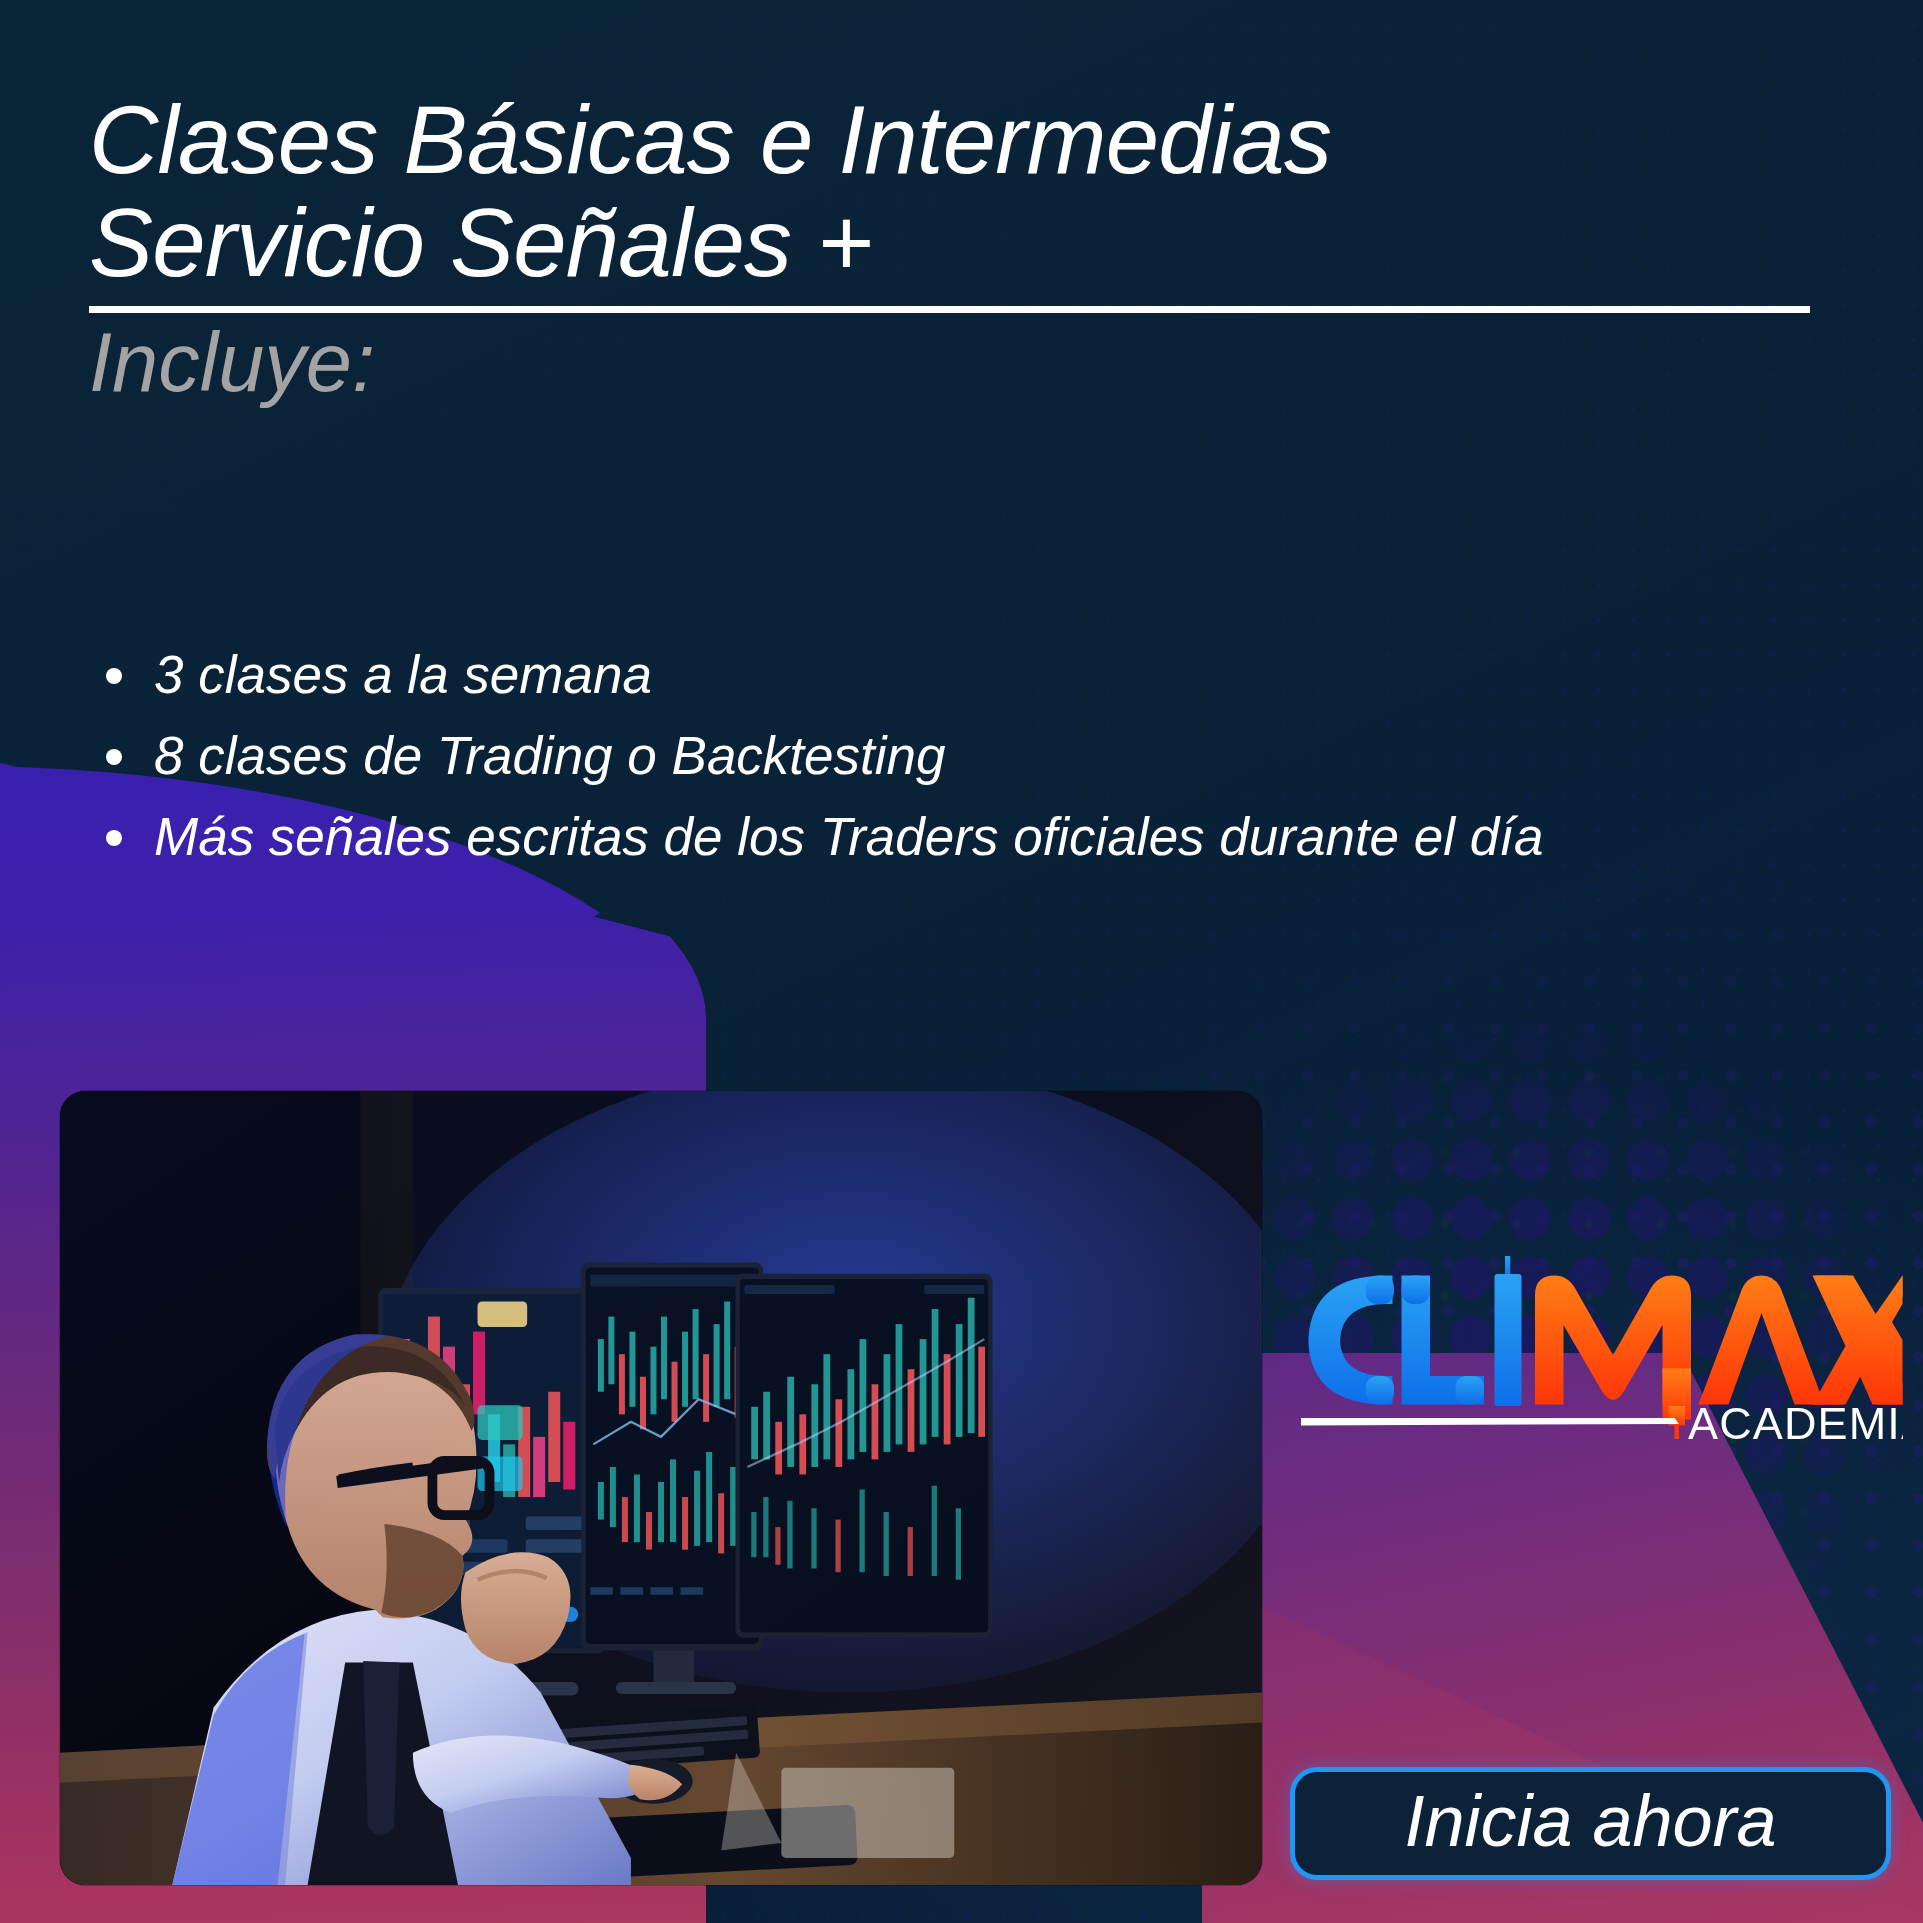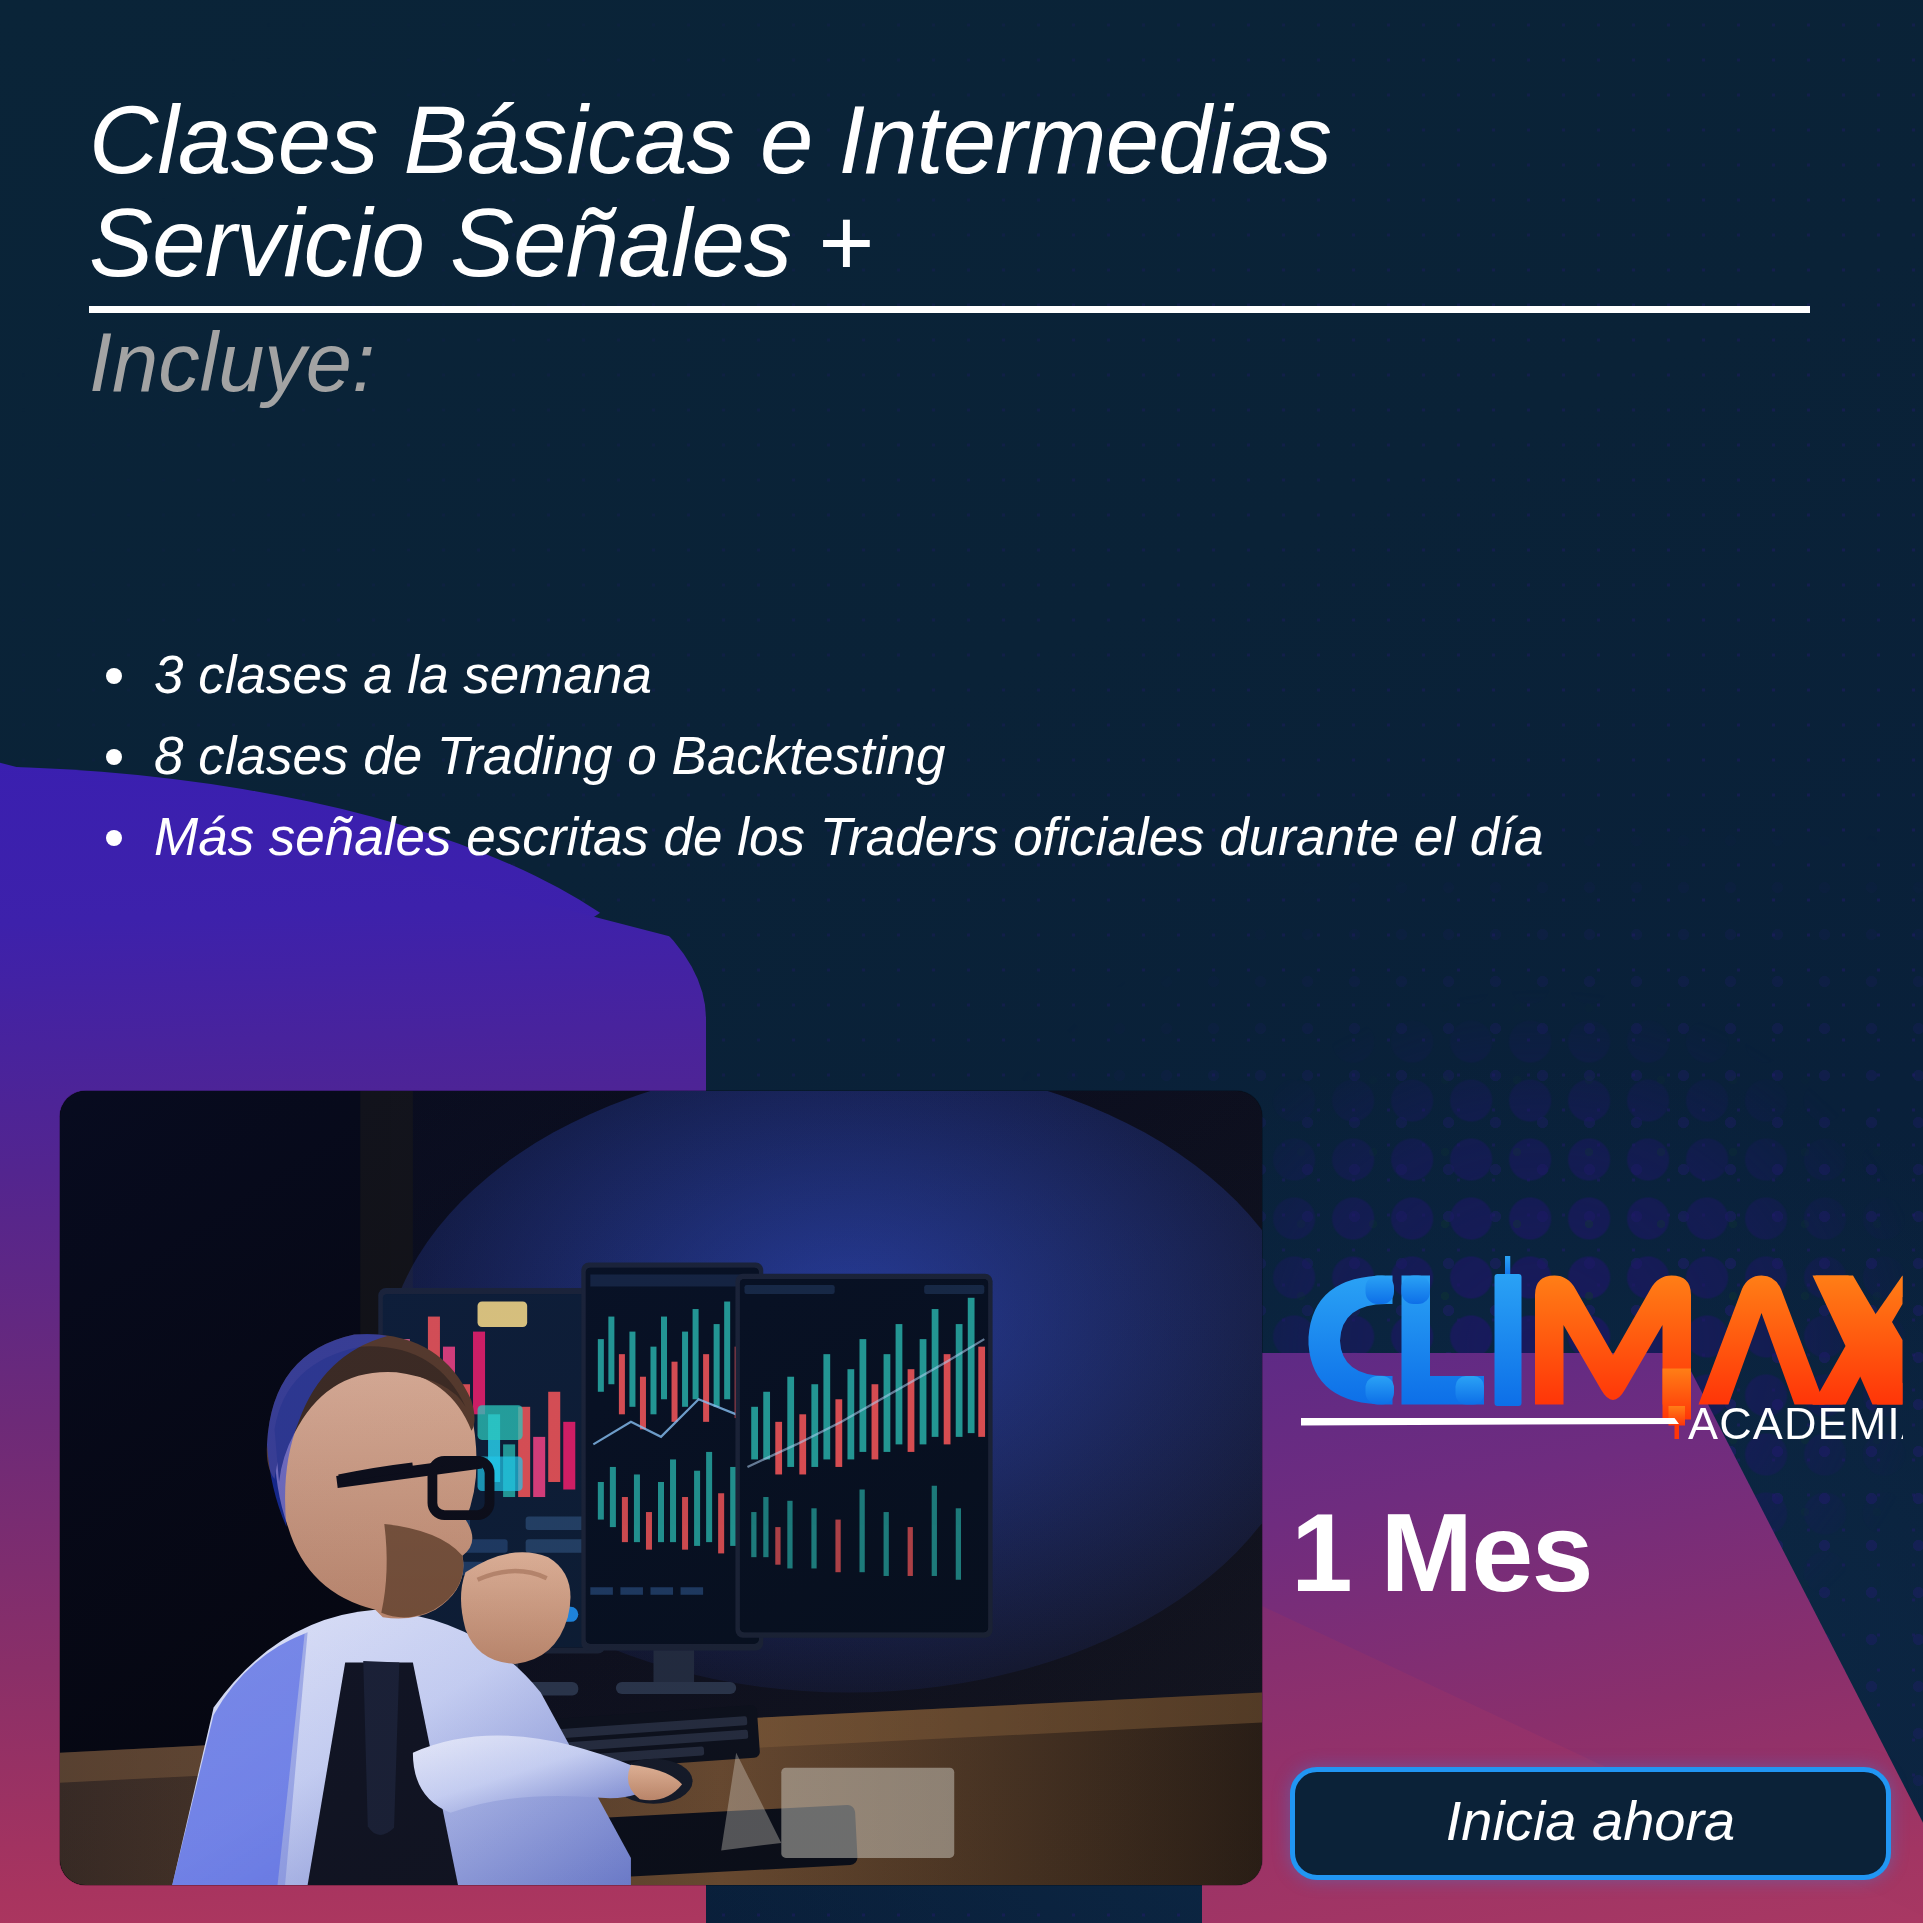--- a/index.html
+++ b/index.html
@@ -170,21 +170,21 @@
     border:5.3px solid #2196f3;
     border-radius:27px;
     background:#0b2238;
     display:flex;align-items:center;justify-content:center;
     box-shadow:0 0 16.5px rgba(33,150,243,.35);
   }
   .cta-label{
     color:#ffffff;
     font-style:italic;
     font-weight:300;
-    font-size:56px;
+    font-size:72px;
     line-height:1;
     letter-spacing:0px;
     transform:translateY(-3px);
   }
 </style>
 </head>
 <body>
 
 <div class="canvas">
 
@@ -483,20 +483,19 @@
       <path d="M726 26 L768 26 L818 110 L818 26 L818 26 Z" fill="url(#gOrange)" opacity="0"></path>
       <polygon points="704,26 748,26 820,170 820,198 780,198" fill="url(#gOrange)"></polygon>
       <polygon points="820,26 820,54 744,198 700,198" fill="url(#gOrange)"></polygon>
 
       <polygon points="18,216 516,216 522,224 18,226" fill="#ffffff"></polygon>
 
       <text x="534" y="244" fill="#ffffff" font-family="Liberation Sans, sans-serif" font-size="60" letter-spacing="1.5">ACADEMIA</text>
     </svg>
   </div>
 
-  <div class="term">1 Mes</div>
 
   <div class="cta">
     <span class="cta-label">Inicia ahora</span>
   </div>
 
 </div>
 
 
 </body></html>

